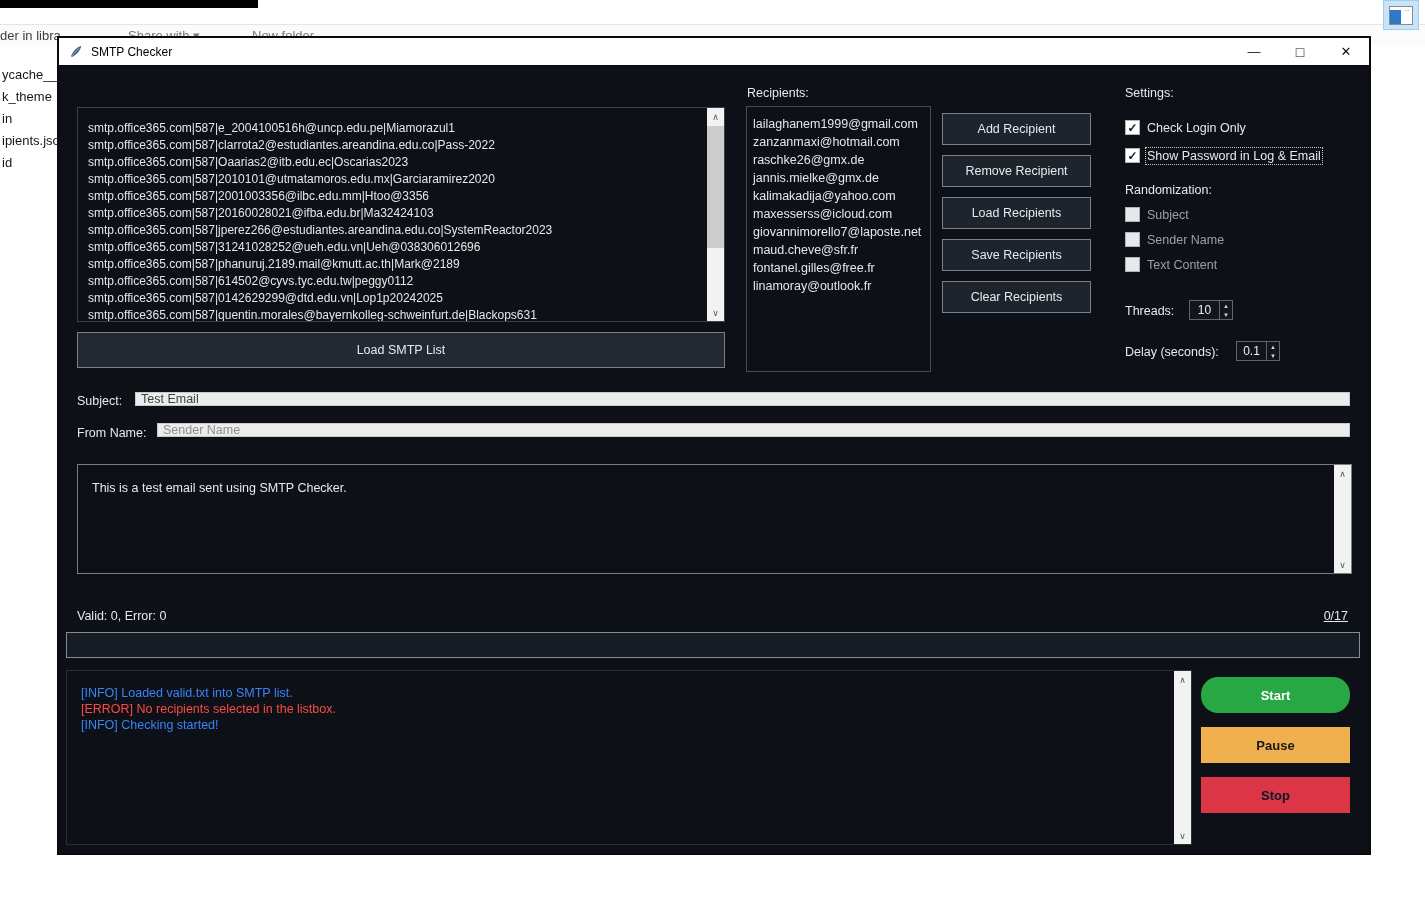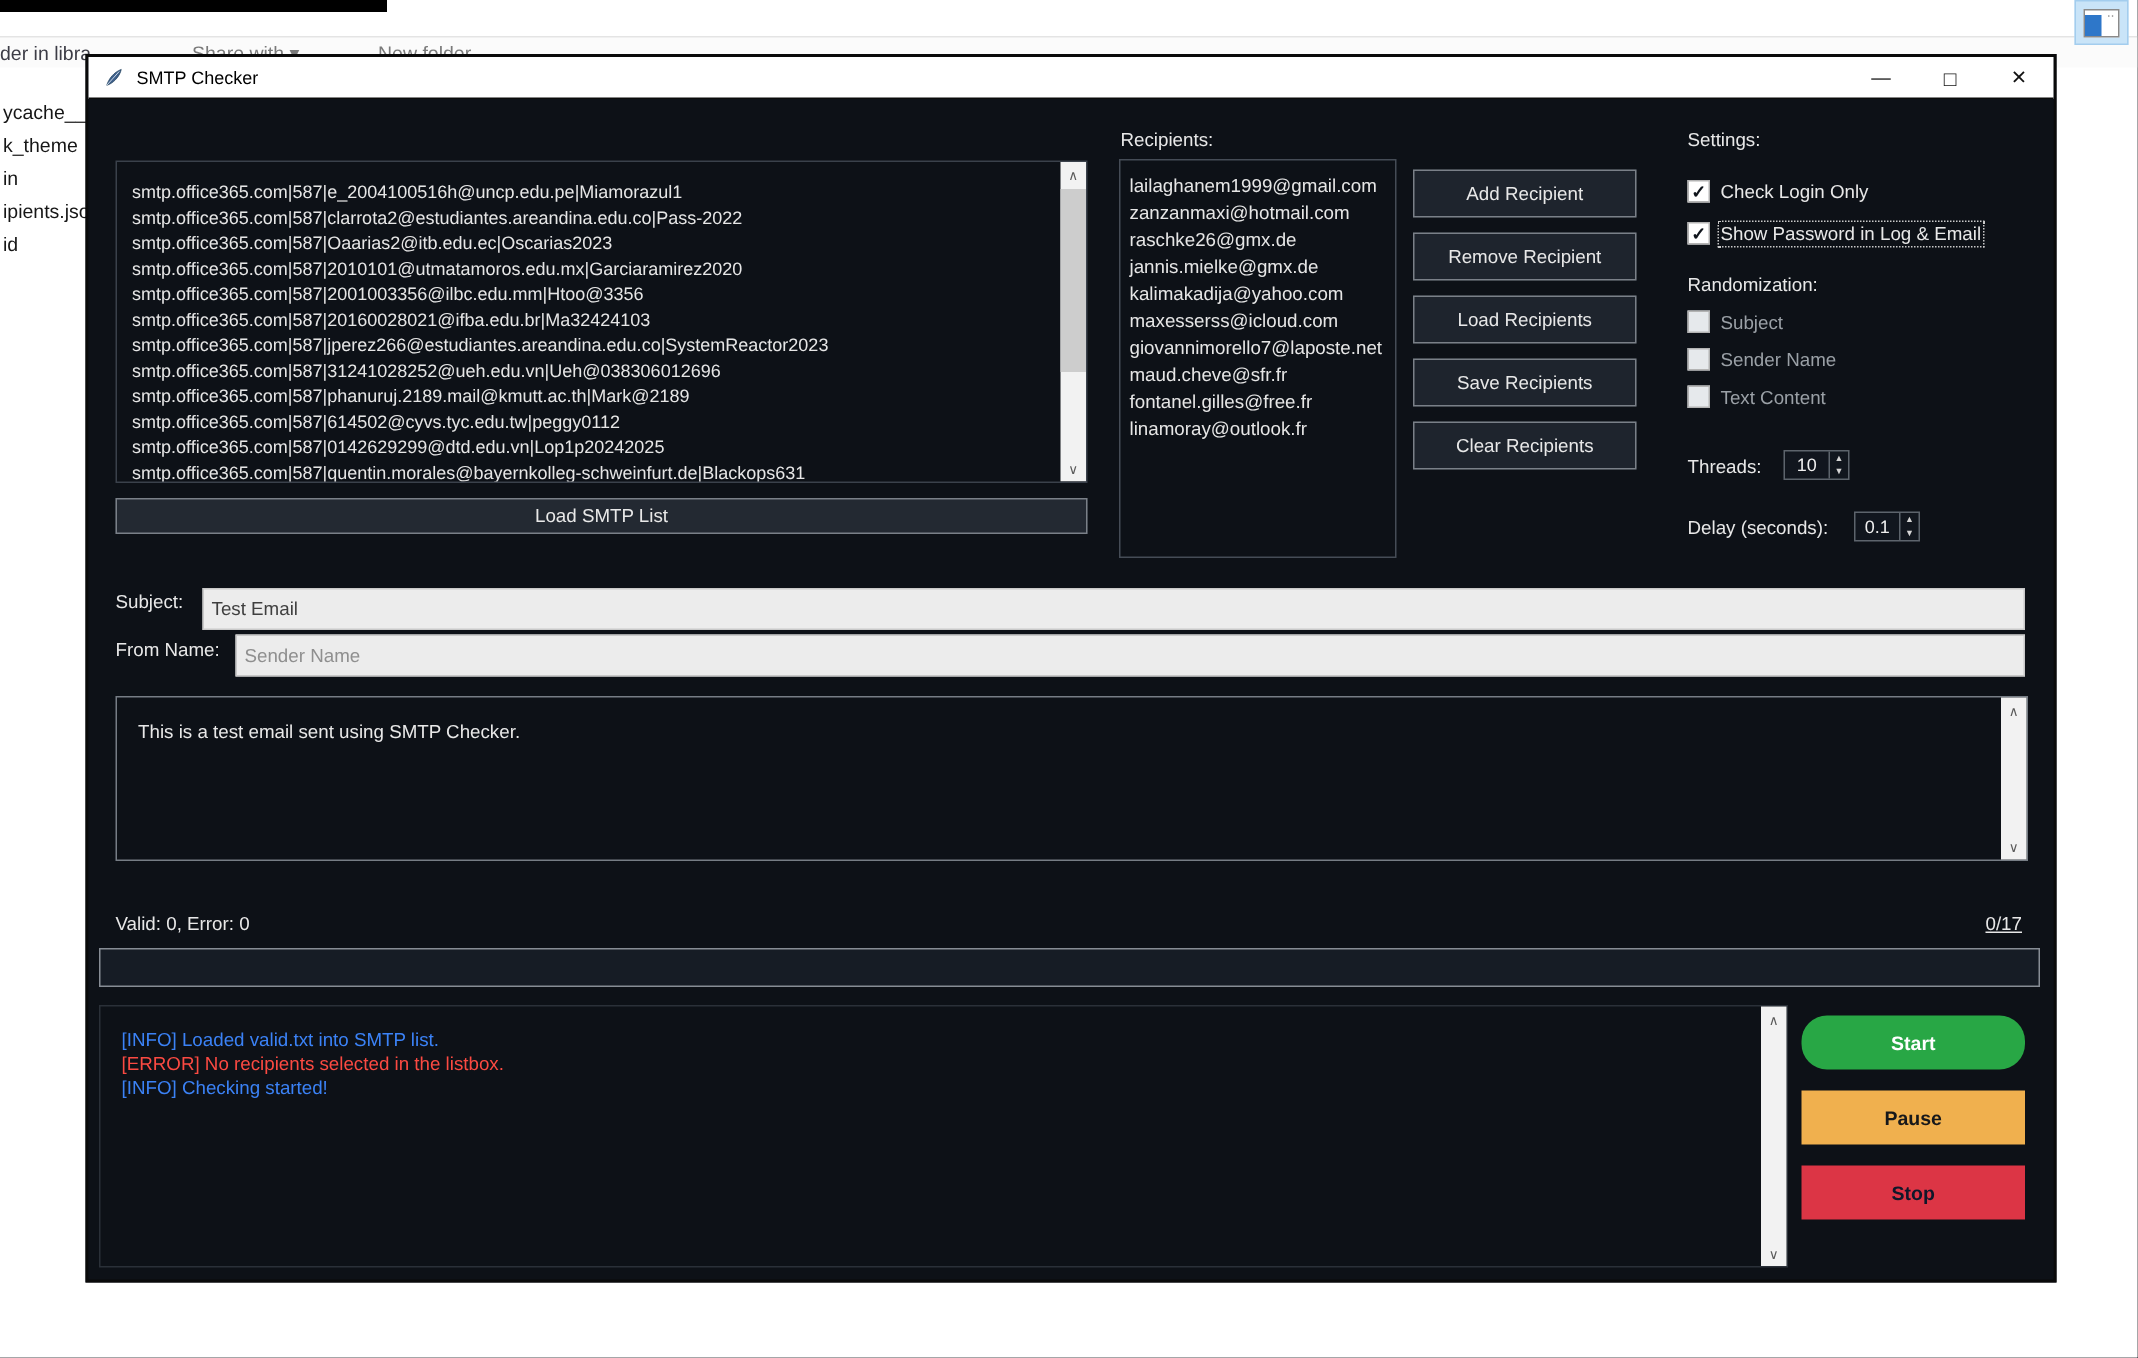--- a/index.html
+++ b/index.html
@@ -37,38 +37,38 @@
   .recip-lines { position:absolute; left:6px; top:8px; font-size:12.5px; line-height:18px; white-space:nowrap; color:#e6e6e6; }
 
   
   .vscroll { position:absolute; top:0; right:0; width:17px; height:100%; background:#f2f2f2; }
   .vscroll .arrow { position:absolute; left:0; width:17px; height:17px; display:flex; align-items:center; justify-content:center; font-size:9px; color:#5a5a5a; }
   .vscroll .arrow.up { top:0; } .vscroll .arrow.down { bottom:0; }
   .vscroll .thumb { position:absolute; left:0; width:17px; background:#cdcdcd; }
 
   
   .dbtn { position:absolute; background:#1e242d; border:1px solid #7a8088; color:#e8e8e8; font-size:12.5px; display:flex; align-items:center; justify-content:center; cursor:default; }
-  .load-smtp { left:18px; top:266px; width:648px; height:24px; background:#232932; }
+  .load-smtp { left:18px; top:266px; width:648px; height:36px; background:#232932; }
   .rbtn { left:883px; width:149px; height:32px; }
 
   
   .cbrow { position:absolute; display:flex; align-items:center; }
   .cbbox { width:15px; height:15px; background:#ffffff; border:1px solid #b3b3b3; margin-right:7px; display:flex; align-items:center; justify-content:center; font-size:12px; font-weight:bold; color:#10151c; line-height:1; }
   .cbbox.off { background:#e6e9ec; color:transparent; }
   .cblabel { font-size:12.5px; color:#e8e8e8; }
   .cblabel.dim { color:#9aa0a6; }
   .cblabel.focus { outline:1px dotted #c9c9c9; outline-offset:1px; }
 
   .spin { position:absolute; height:20px; background:#11161e; border:1px solid #5d646c; display:flex; }
   .spin-val { flex:1; display:flex; align-items:center; justify-content:center; font-size:12px; color:#f0f0f0; }
   .spin-arrows { width:13px; border-left:1px solid #5d646c; display:flex; flex-direction:column; }
   .spin-arrows span { flex:1; display:flex; align-items:center; justify-content:center; font-size:6px; color:#d5d5d5; }
 
   
-  .entry { position:absolute; height:28px; background:#ececec; border:1px solid #c9c9c9; border-radius:0; font-family:"Liberation Sans", sans-serif; font-size:12.5px; color:#3f3f3f; padding:0 5px; outline:none; }
+  .entry { position:absolute; height:14px; background:#ececec; border:1px solid #c9c9c9; border-radius:0; font-family:"Liberation Sans", sans-serif; font-size:12.5px; color:#3f3f3f; padding:0 5px; outline:none; }
   .entry::placeholder { color:#8f8f8f; opacity:1; }
 
   
   .body-box { position:absolute; left:18px; top:398px; width:1275px; height:110px; background:#0d1117; border:1px solid #767d85; }
   .body-text { position:absolute; left:14px; top:16px; right:28px; font-size:12.5px; color:#e8e8e8; }
 
   
   .stats { position:absolute; left:18px; top:543px; font-size:12.5px; color:#e8e8e8; }
   .counter { position:absolute; right:21px; top:543px; font-size:12.5px; color:#e8e8e8;text-decoration:underline; }
   .progress { position:absolute; left:7px; top:566px; width:1294px; height:26px; border:1px solid #878d95; background:#161c25; }

